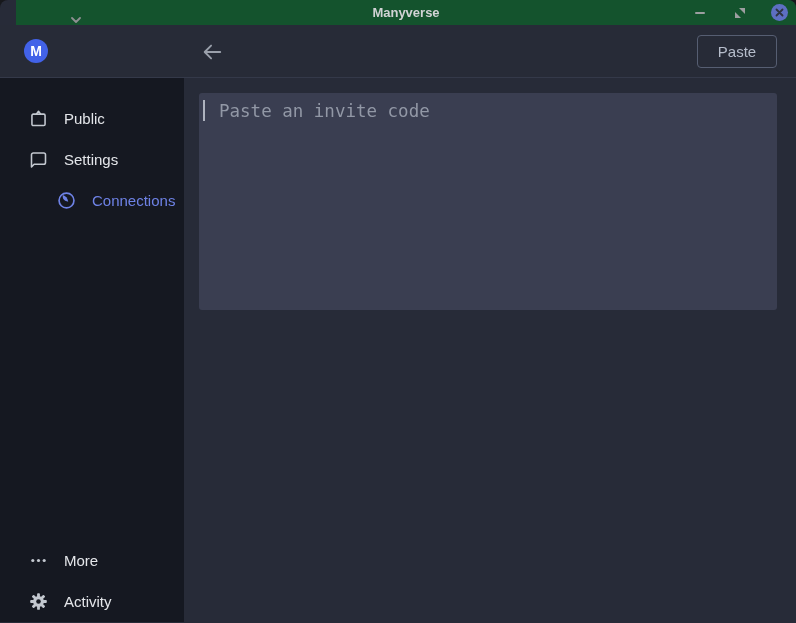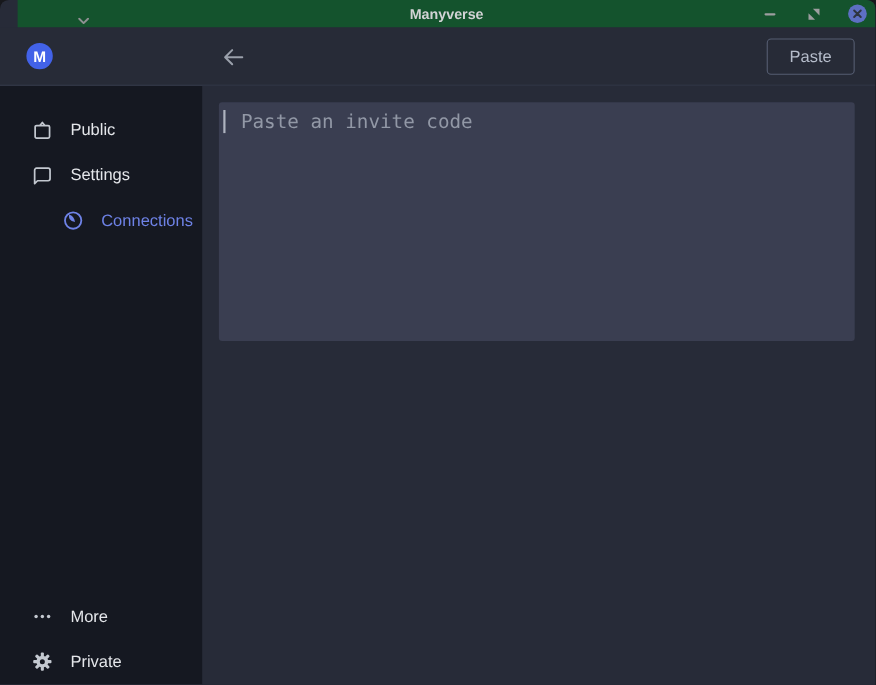--- a/index.html
+++ b/index.html
@@ -197,21 +197,21 @@
               <rect x="10.4" y="2.5" width="3.2" height="5" rx="1" transform="rotate(135 12 12)"></rect>
               <rect x="10.4" y="2.5" width="3.2" height="5" rx="1" transform="rotate(180 12 12)"></rect>
               <rect x="10.4" y="2.5" width="3.2" height="5" rx="1" transform="rotate(225 12 12)"></rect>
               <rect x="10.4" y="2.5" width="3.2" height="5" rx="1" transform="rotate(270 12 12)"></rect>
               <rect x="10.4" y="2.5" width="3.2" height="5" rx="1" transform="rotate(315 12 12)"></rect>
               <circle cx="12" cy="12" r="6.2"></circle>
             </g>
             <circle cx="12" cy="12" r="2.6" fill="#151821"></circle>
           </svg>
         </span>
-        <span>Private</span>
+        <span>Activity</span>
       </div>
 
 
     </div>
 
     <div class="main">
       <div class="textarea-wrap">
         <textarea class="invite-input" placeholder="Paste an invite code" style=""></textarea>
         <div class="fake-caret"></div>
       </div>

